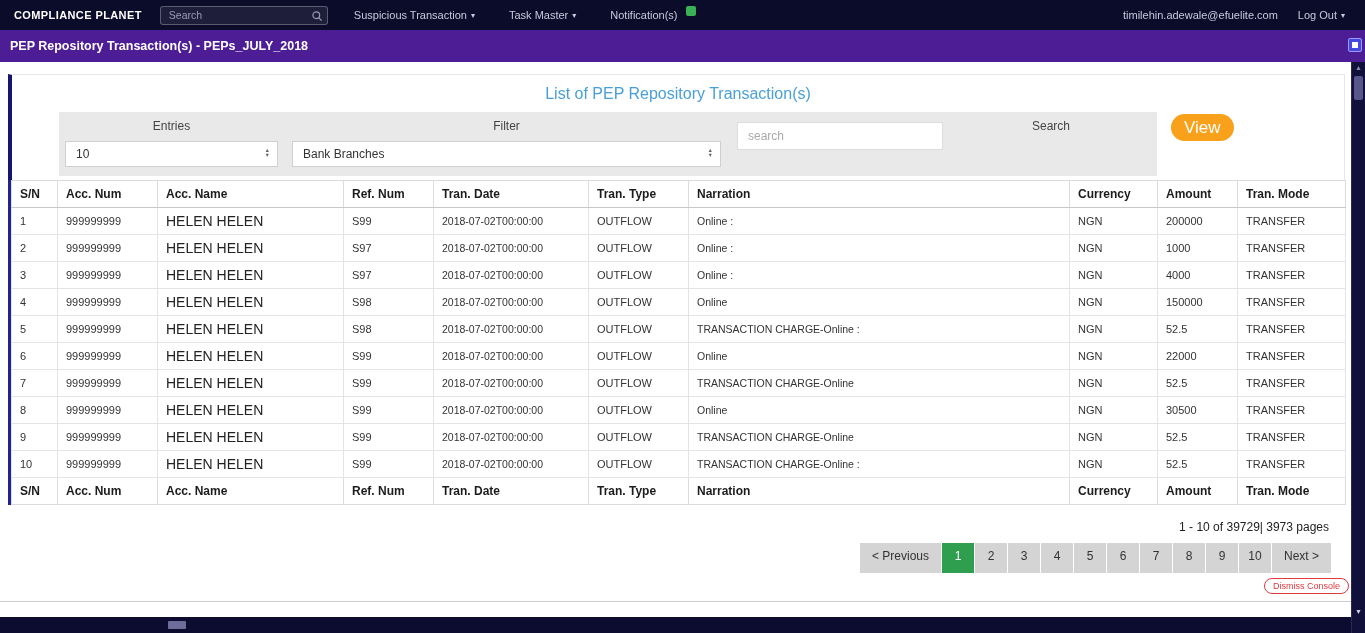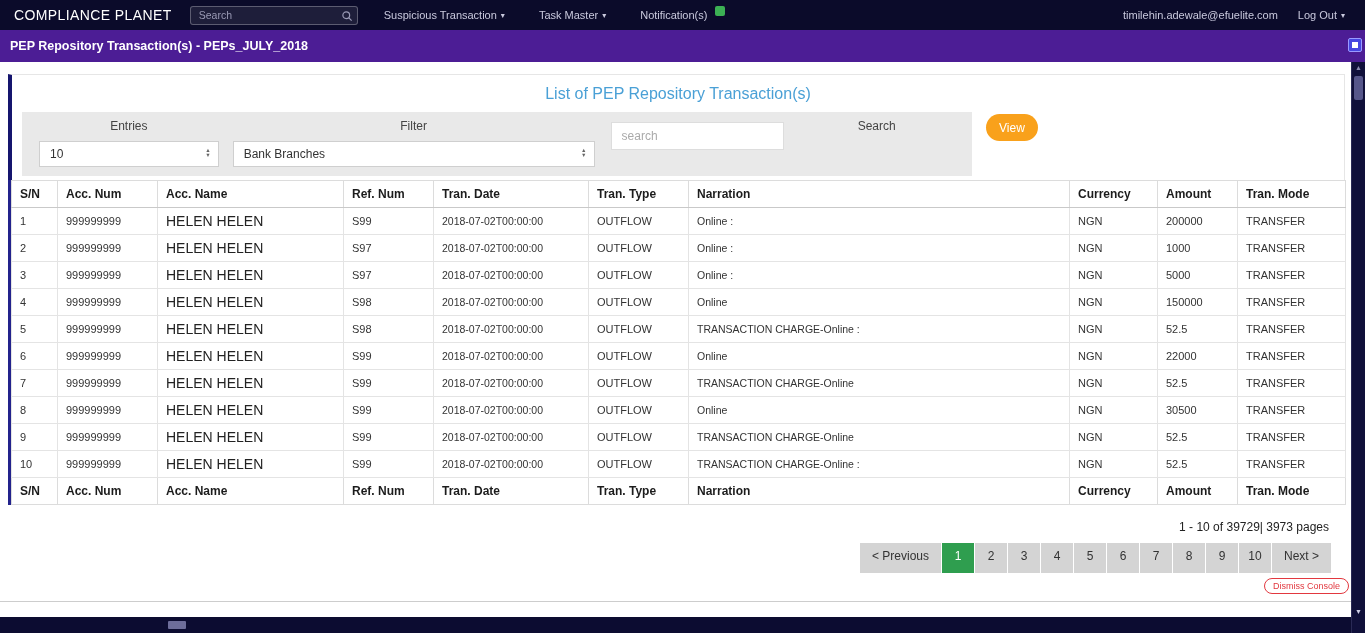--- a/index.html
+++ b/index.html
@@ -1,52 +1,52 @@
 <!DOCTYPE html>
 <html><head>
 <meta charset="utf-8">
 <style>
   *{margin:0;padding:0;box-sizing:border-box;}
   body{font-family:"Liberation Sans",sans-serif;background:#fff;}
   .screen{position:relative;width:1365px;height:633px;overflow:hidden;background:#fff;}
 
   
   .navbar{position:absolute;left:0;top:0;width:1365px;height:30px;background:#0b0b2a;display:flex;align-items:center;padding:0 14px;color:#c9c9dd;font-size:11px;z-index:5;}
-  .brand{color:#fff;font-weight:normal;font-size:14px;letter-spacing:.4px;margin-right:18px;white-space:nowrap;}
+  .brand{color:#fff;font-weight:bold;font-size:11px;letter-spacing:.4px;margin-right:18px;white-space:nowrap;}
   .nav-search{position:relative;margin-right:26px;}
   .nav-search input{width:168px;height:19px;background:rgba(255,255,255,.08);border:1px solid rgba(255,255,255,.28);border-radius:3px;color:#ccc;font-size:10.5px;padding:0 22px 0 8px;outline:none;}
   .nav-search input::placeholder{color:#9a9ab5;}
   .nav-search .mag{position:absolute;right:5px;top:4px;width:12px;height:12px;}
   .nav-items{display:flex;gap:34px;align-items:center;}
   .nav-item{cursor:pointer;display:flex;align-items:center;gap:4px;white-space:nowrap;}
   .caret{font-size:8px;color:#c9c9dd;}
   .nav-badge{display:inline-block;min-width:10px;height:10px;background:#3cb054;border-radius:2px;margin-left:4px;margin-top:-8px;font-size:8px;color:#fff;text-align:center;line-height:10px;padding:0 2px;}
   .nav-right{margin-left:auto;display:flex;align-items:center;gap:20px;padding-right:6px;}
 
   
   .titlebar{position:absolute;left:0;top:30px;width:1365px;height:32px;background:#4c1d95;color:#fff;display:flex;align-items:center;padding:0 10px;font-size:12.5px;font-weight:bold;z-index:5;}
   .win-icon{position:absolute;right:3px;top:8px;width:14px;height:14px;background:#4646e0;border:1px solid #9a9aff;border-radius:2px;cursor:pointer;}
   .win-icon:after{content:"";position:absolute;left:3px;top:3px;width:6px;height:6px;background:#fff;}
 
   
   .filter-card{position:absolute;left:8px;top:74px;width:1337px;background:#fff;border:1px solid #e6e6e6;border-left:4px solid #15156e;padding:6px 10px 12px;}
   .heading{text-align:center;color:#4aa0d6;font-size:16px;padding:4px 0 9px;}
   .filter-row{display:flex;align-items:flex-start;}
-  .filter-panel{display:flex;background:#e9e9e9;padding:7px 11px 9px;width:950px;}
+  .filter-panel{display:flex;background:#e9e9e9;padding:7px 0 9px;width:1098px;margin-left:37px;}
   .fcol{display:flex;flex-direction:column;}
   .flabel{font-size:12px;color:#444;text-align:center;margin-bottom:8px;}
   .fcol-entries{width:225px;padding:0 6px;}
   .fcol-filter{width:445px;padding:0 8px;}
   .fcol-search{width:222px;padding:3px 8px 0;}
   .fcol-slabel{width:200px;}
   .select-box{position:relative;height:26px;background:#fff;border:1px solid #cfcfcf;display:flex;align-items:center;padding:0 22px 0 10px;font-size:12px;color:#333;cursor:pointer;}
   .select-caret{position:absolute;right:7px;top:6px;display:flex;flex-direction:column;font-size:5.5px;line-height:5px;color:#666;}
   .filter-search-input{height:28px;border:1px solid #ddd;font-size:12px;padding:0 10px;color:#333;width:100%;outline:none;background:#fff;}
   .filter-search-input::placeholder{color:#aaa;}
-  .view-btn{margin-left:14px;margin-top:2px;background:#f9a11b;color:#fff;border:none;border-radius:15px;height:27px;padding:0 13px;font-size:12px;cursor:pointer;font-family:"Liberation Sans",sans-serif;}
+  .view-btn{margin-left:14px;margin-top:2px;background:#f9a11b;color:#fff;border:none;border-radius:15px;height:27px;padding:0 13px;font-size:17px;cursor:pointer;font-family:"Liberation Sans",sans-serif;}
 
   
   .table-card{position:absolute;left:8px;top:180px;width:1337px;border-left:3px solid #23238c;}
   table{width:1334px;border-collapse:collapse;table-layout:fixed;background:#fff;}
   th,td{border:1px solid #e4e4e4;text-align:left;padding:5px 8px;overflow:hidden;white-space:nowrap;}
   thead th,tfoot th{font-size:12px;color:#1c1c1c;padding:6px 8px;border-color:#dcdcdc;background:#fff;}
   thead th{border-bottom:1px solid #c9c9c9;}
   tfoot th{border-top:1px solid #c9c9c9;}
   td{font-size:11px;color:#333;}
   td.c-accname{font-size:14px;color:#222;}
@@ -202,21 +202,21 @@
           </tr>
           <tr>
             <td class="c-sn">3</td>
             <td class="c-accnum">999999999</td>
             <td class="c-accname">HELEN HELEN</td>
             <td class="c-refnum">S97</td>
             <td class="c-trandate">2018-07-02T00:00:00</td>
             <td class="c-trantype">OUTFLOW</td>
             <td class="c-narration">Online :</td>
             <td class="c-currency">NGN</td>
-            <td class="c-amount">5000</td>
+            <td class="c-amount">4000</td>
             <td class="c-tranmode">TRANSFER</td>
           </tr>
           <tr>
             <td class="c-sn">4</td>
             <td class="c-accnum">999999999</td>
             <td class="c-accname">HELEN HELEN</td>
             <td class="c-refnum">S98</td>
             <td class="c-trandate">2018-07-02T00:00:00</td>
             <td class="c-trantype">OUTFLOW</td>
             <td class="c-narration">Online</td>

